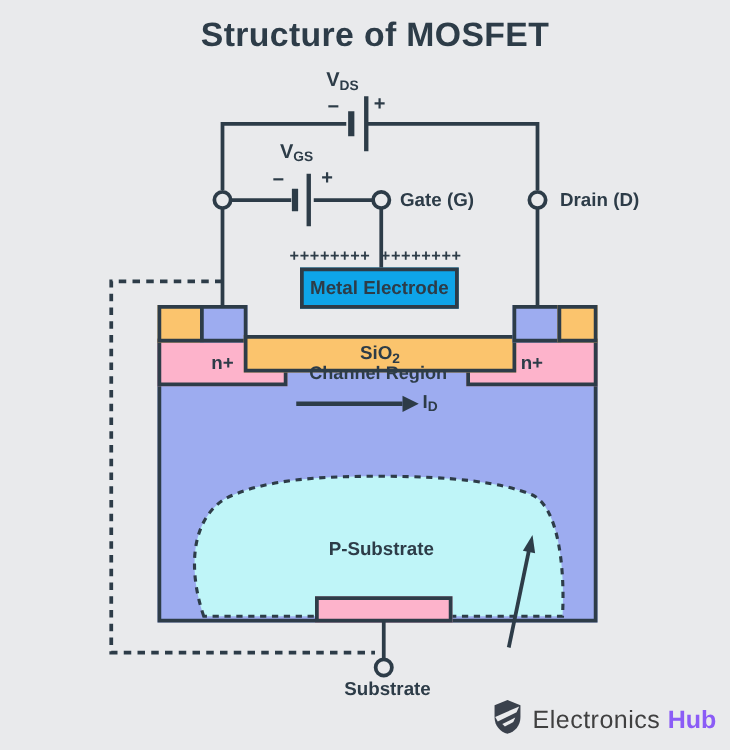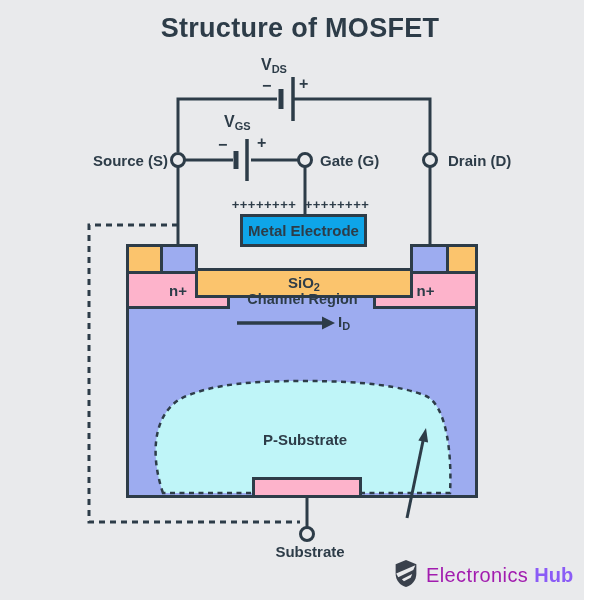--- a/index.html
+++ b/index.html
@@ -52,21 +52,21 @@
   .vds-label { left:261px; top:56px; }
   .vgs-label { left:224px; top:113px; }
   .sign { font-size:16px; font-weight:700; }
   .vds-minus { left:262px; top:77px; }
   .vds-plus  { left:299px; top:75px; }
   .vgs-minus { left:218px; top:136px; }
   .vgs-plus  { left:257px; top:134px; }
   .id-label { left:338px; top:313px; }
 
   .brand { left:393px; top:559px; display:flex; align-items:center; z-index:7; }
-  .brand-regular { font-size:20px; font-weight:400; color:#a21caf; letter-spacing:.4px; margin-left:7px; }
+  .brand-regular { font-size:20px; font-weight:400; color:#404040; letter-spacing:.4px; margin-left:7px; }
   .brand-bold { font-size:20px; font-weight:700; color:#8b5cf6; margin-left:6px; }
 </style>
 </head>
 <body>
 
 <div id="stage">
 
   <div class="abs title lbl">Structure of MOSFET</div>
 
   <svg id="depletion-layer-svg" class="layer" width="600" height="600" viewBox="0 0 600 600">
@@ -121,21 +121,20 @@
       <circle cx="178" cy="160" r="6.5"></circle>
       <circle cx="305" cy="160" r="6.5"></circle>
       <circle cx="430" cy="160" r="6.5"></circle>
       <circle cx="307" cy="534" r="6.5"></circle>
     </g>
   </svg>
 
   <div class="lbl plus-row plus-left">++++++++</div>
   <div class="lbl plus-row plus-right">++++++++</div>
 
-  <div class="lbl s15 source-label">Source (S)</div>
   <div class="lbl s15 gate-label">Gate (G)</div>
   <div class="lbl s15 drain-label">Drain (D)</div>
 
   <div class="lbl vlabel vds-label"><span>V</span><sub class="small">DS</sub></div>
   <div class="lbl vlabel vgs-label"><span>V</span><sub class="small">GS</sub></div>
   <div class="lbl sign vds-minus">−</div>
   <div class="lbl sign vds-plus">+</div>
   <div class="lbl sign vgs-minus">−</div>
   <div class="lbl sign vgs-plus">+</div>
 

